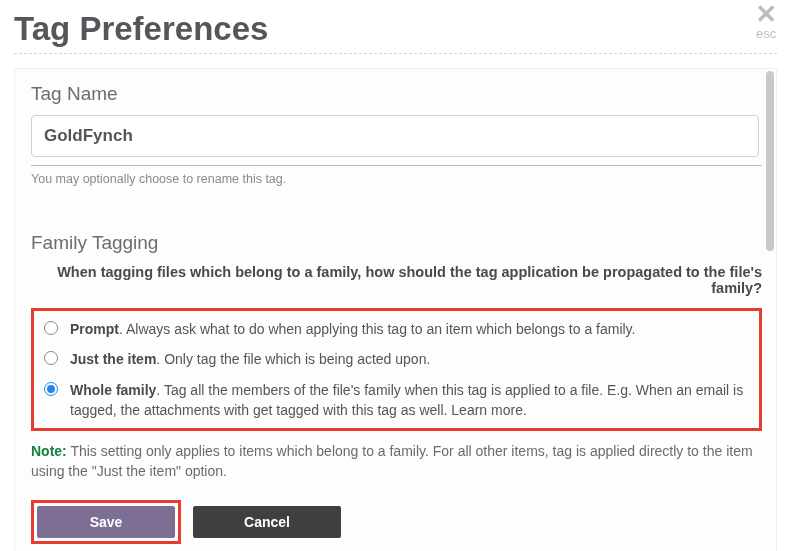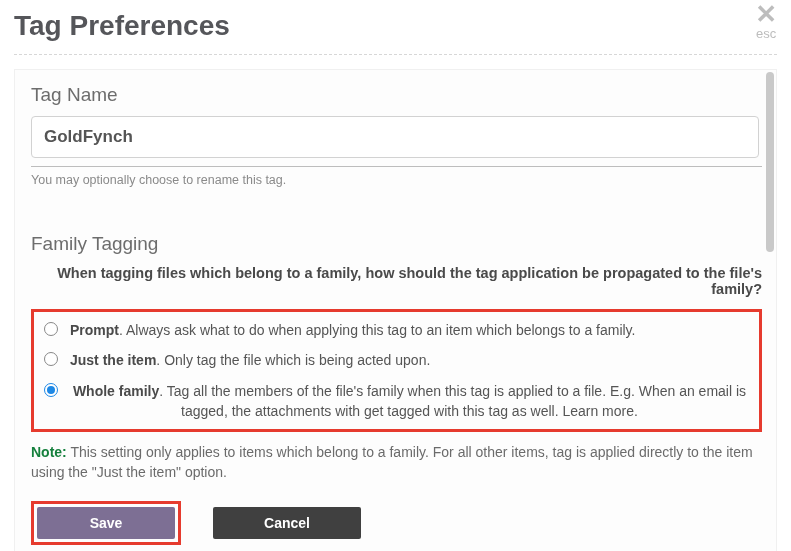--- a/index.html
+++ b/index.html
@@ -29,24 +29,24 @@
     font-size: 26px;
     font-weight: bold;
     line-height: 0.8;
   }
   .close-esc {
     font-size: 13px;
     display: block;
     margin-top: 2px;
   }
   .title {
-    font-size: 28px;
+    font-size: 33px;
     font-weight: 700;
     color: #55565a;
-    margin-bottom: 12px;
+    margin-bottom: 5px;
   }
   .dashed {
     border: none;
     border-top: 1px dashed #d7d7d7;
     margin-bottom: 14px;
   }
   .scroll-area {
     position: relative;
     padding: 14px 14px 14px 16px;
     border: 1px solid #f0f0f0;
@@ -109,21 +109,20 @@
     border: 3px solid #e63b2e;
     padding: 8px 6px 6px 6px;
     margin-bottom: 10px;
   }
   .option-row {
     display: flex;
     align-items: flex-start;
     margin-bottom: 10px;
     padding: 0 4px;
     cursor: pointer;
-    text-align: center;
   }
   .option-row:last-child { margin-bottom: 2px; }
   .radio {
     flex: 0 0 auto;
     width: 14px;
     height: 14px;
     border: 1.5px solid #888;
     border-radius: 50%;
     margin-top: 2px;
     margin-right: 12px;
@@ -148,21 +147,21 @@
   .option-text b { font-weight: 700; color: #4a4a4a; }
   .note {
     font-size: 14px;
     color: #6b6b6b;
     line-height: 1.45;
     margin-bottom: 18px;
   }
   .note b { font-weight: 700; color: #15803d; }
   .button-row {
     display: flex;
-    gap: 32px;
+    gap: 12px;
     align-items: center;
   }
   .save-wrap {
     border: 3px solid #e63b2e;
     padding: 3px;
     display: inline-block;
   }
   .btn {
     display: inline-flex;
     align-items: center;

